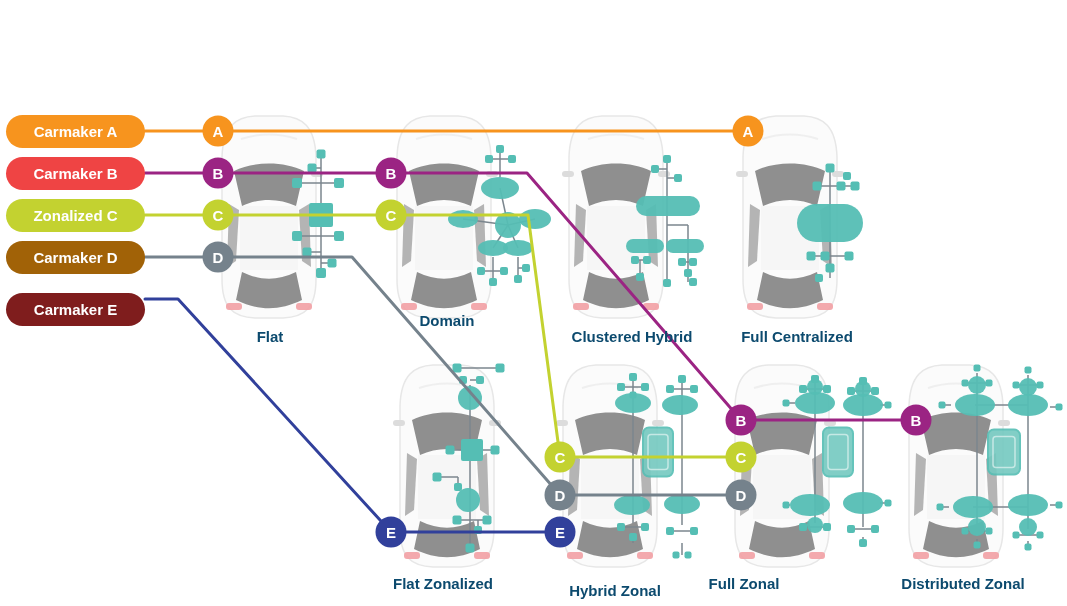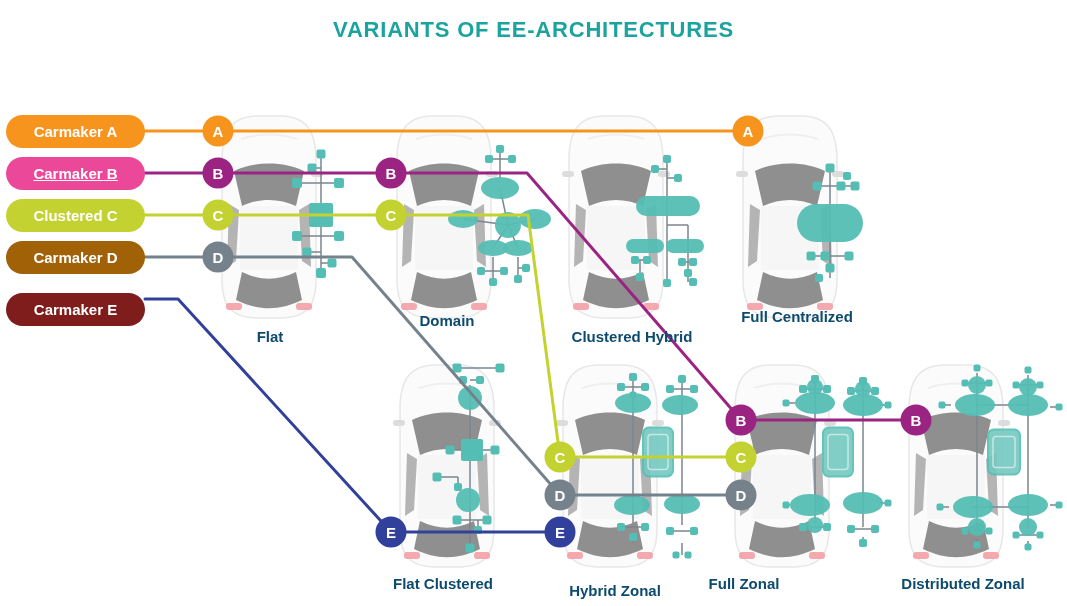--- a/index.html
+++ b/index.html
@@ -397,25 +397,24 @@
         <rect x="1024.5" y="543.5" width="7" height="7" rx="2" fill="#55beb4"></rect>
       </g>
       <g>
         <polyline points="145,131 748,131" fill="none" stroke="#f7941e" stroke-width="3" stroke-linejoin="round" stroke-linecap="round"></polyline>
         <polyline points="145,173 527,173 741,420 916,420" fill="none" stroke="#9b2483" stroke-width="3" stroke-linejoin="round" stroke-linecap="round"></polyline>
         <polyline points="145,215 528,215 560,457 741,457" fill="none" stroke="#c3d230" stroke-width="3" stroke-linejoin="round" stroke-linecap="round"></polyline>
         <polyline points="145,257 352,257 560,495 741,495" fill="none" stroke="#75828c" stroke-width="3" stroke-linejoin="round" stroke-linecap="round"></polyline>
         <polyline points="145,299 178,299 391,532 560,532" fill="none" stroke="#31409b" stroke-width="3" stroke-linejoin="round" stroke-linecap="round"></polyline>
       </g>
     </svg>
-  <h1 class="title">VARIANTS OF EE-ARCHITECTURES</h1>
   <div id="pills">
       <div class="pill" style="top: 114.5px; background: rgb(247, 148, 30);">Carmaker A</div>
-      <div class="pill" style="top: 156.5px; background: #ec4899; text-decoration: underline;">Carmaker B</div>
-      <div class="pill" style="top: 198.5px; background: rgb(195, 210, 48);">Clustered C</div>
+      <div class="pill" style="top: 156.5px; background: #ef4444;">Carmaker B</div>
+      <div class="pill" style="top: 198.5px; background: rgb(195, 210, 48);">Zonalized C</div>
       <div class="pill" style="top: 240.5px; background: #a16207;">Carmaker D</div>
       <div class="pill" style="top: 293px; background: #7f1d1d;">Carmaker E</div>
     </div>
   <div id="badges">
       <div class="badge" style="left: 218px; top: 131px; background: rgb(247, 148, 30);">A</div>
       <div class="badge" style="left: 748px; top: 131px; background: rgb(247, 148, 30);">A</div>
       <div class="badge" style="left: 218px; top: 173px; background: rgb(155, 36, 131);">B</div>
       <div class="badge" style="left: 391px; top: 173px; background: rgb(155, 36, 131);">B</div>
       <div class="badge" style="left: 741px; top: 420px; background: rgb(155, 36, 131);">B</div>
       <div class="badge" style="left: 916px; top: 420px; background: rgb(155, 36, 131);">B</div>
@@ -426,19 +425,19 @@
       <div class="badge" style="left: 218px; top: 257px; background: rgb(117, 130, 140);">D</div>
       <div class="badge" style="left: 560px; top: 495px; background: rgb(117, 130, 140);">D</div>
       <div class="badge" style="left: 741px; top: 495px; background: rgb(117, 130, 140);">D</div>
       <div class="badge" style="left: 391px; top: 532px; background: rgb(49, 64, 155);">E</div>
       <div class="badge" style="left: 560px; top: 532px; background: rgb(49, 64, 155);">E</div>
     </div>
   <div id="labels">
       <div class="arch-label" style="left: 270px; top: 328px;">Flat</div>
       <div class="arch-label" style="left: 447px; top: 312px;">Domain</div>
       <div class="arch-label" style="left: 632px; top: 328px;">Clustered Hybrid</div>
-      <div class="arch-label" style="left: 797px; top: 308px;">Full Centralized</div>
-      <div class="arch-label" style="left: 443px; top: 575px;">Flat Clustered</div>
+      <div class="arch-label" style="left: 797px; top: 328px;">Full Centralized</div>
+      <div class="arch-label" style="left: 443px; top: 575px;">Flat Zonalized</div>
       <div class="arch-label" style="left: 615px; top: 575px; margin-top: 7px;">Hybrid Zonal</div>
       <div class="arch-label" style="left: 744px; top: 575px;">Full Zonal</div>
       <div class="arch-label" style="left: 963px; top: 575px;">Distributed Zonal</div>
     </div>
 </div>
 
 </body></html>

